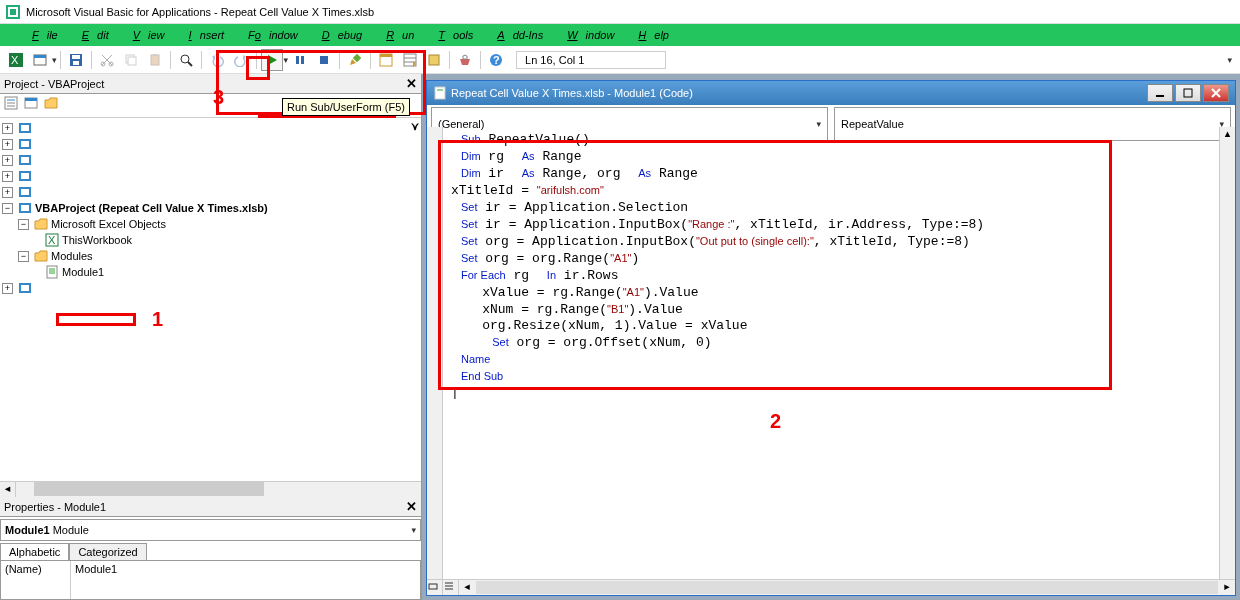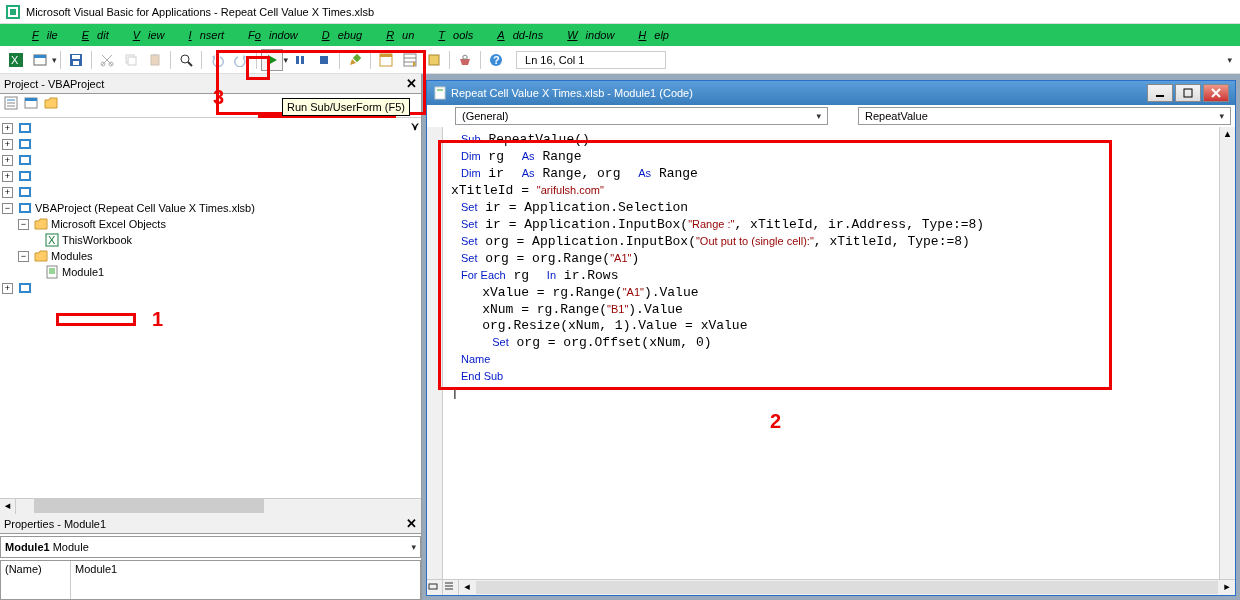--- a/index.html
+++ b/index.html
@@ -20,40 +20,40 @@
 
 .project-panel { width: 422px; display: flex; flex-direction: column; border-right: 1px solid #999; }
 .panel-header { height: 20px; display: flex; align-items: center; justify-content: space-between; padding: 0 4px; background: #f0f0f0; border-bottom: 1px solid #999; }
 .panel-close { cursor: pointer; font-weight: bold; font-size: 13px; }
 .panel-tb { height: 24px; display: flex; align-items: center; padding: 0 4px; border-bottom: 1px solid #ccc; }
 .panel-tb .tbtn { width: 20px; height: 20px; }
 .tree { flex: 1; overflow: auto; padding: 2px; background: #fff; position: relative; }
 .tree-row { display: flex; align-items: center; height: 16px; white-space: nowrap; }
 .tree-row .exp { width: 11px; height: 11px; border: 1px solid #888; display: inline-flex; align-items: center; justify-content: center; font-size: 9px; margin-right: 2px; cursor: pointer; line-height: 1; }
 .tree-row svg, .tree-row .ticon { margin: 0 3px; }
-.bold { font-weight: normal; }
+.bold { font-weight: bold; }
 .scroll-h { height: 16px; background: #f0f0f0; border-top: 1px solid #ccc; display:flex; }
 .scroll-h .thumb { background: #ccc; width: 230px; height: 14px; margin-left: 18px; }
 .prop-select { width: 100%; height: 22px; border: 1px solid #999; margin: 2px 0; padding: 2px 4px; display: flex; align-items: center; justify-content: space-between; background: #fff; }
 .prop-tabs { display: flex; }
 .prop-tabs span { border: 1px solid #999; border-bottom: none; padding: 2px 8px; background: #fff; cursor: pointer; }
 .prop-tabs span.active { background: #fff; font-weight: normal; }
 .prop-tabs span:not(.active) { background: #f0f0f0; }
 .prop-grid { border: 1px solid #999; height: 40px; display: flex; }
 .prop-grid .cell-l { width: 70px; border-right: 1px solid #ccc; padding: 2px 4px; }
 .prop-grid .cell-r { flex: 1; padding: 2px 4px; }
 
 .code-area { flex: 1; background: #97a9bb; padding: 6px 4px 4px 4px; position: relative; }
 .code-window { background: #fff; border: 1px solid #2a6fc7; height: 100%; display: flex; flex-direction: column; }
 .code-title { height: 24px; background: linear-gradient(#5a9edb,#3a7dbc); color: #fff; display: flex; align-items: center; padding: 0 6px; }
 .code-title .spacer { flex: 1; }
 .code-title .wbtn { width: 26px; height: 18px; margin-left: 2px; display: flex; align-items: center; justify-content: center; background: linear-gradient(#f4f4f4,#ddd); border: 1px solid #888; cursor: pointer; }
 .code-title .wbtn.close { background: linear-gradient(#e98,#c33); color: #fff; }
 .code-dropdowns { height: 22px; display: flex; padding: 2px 4px; gap: 6px; }
-.cdd { flex: 1; border: 1px solid #999; display: flex; align-items: center; justify-content: space-between; padding: 0 6px; background: #fff; margin-left: 24px; }
+.cdd { flex: 1; border: 1px solid #999; display: flex; align-items: center; justify-content: space-between; padding: 16px 6px; background: #fff; }
 .code-body { flex: 1; display: flex; overflow: hidden; }
 .code-gutter { width: 16px; background: #f0f0f0; border-right: 1px solid #ccc; }
 .code-text { flex: 1; font-family: Consolas, "Courier New", monospace; font-size: 13px; padding: 4px 8px; white-space: pre; line-height: 16px; overflow: auto; }
 .code-scroll-v { width: 16px; background: #f0f0f0; border-left: 1px solid #ccc; display:flex; flex-direction:column; }
 .code-bottom { height: 16px; display: flex; background: #f0f0f0; border-top: 1px solid #ccc; }
 .code-bottom .tbtn2 { width: 16px; border-right: 1px solid #ccc; }
 .kw { color: #0018c8; margin-left: 10px; }
 .str { color: #960000; }
 
 .red-box { position: absolute; border: 3px solid #e00; pointer-events: none; }
@@ -326,20 +326,24 @@
         <div class="thumb"></div>
       </div>
 
     <div class="panel-header">
       <span>Properties - Module1</span>
       <span class="panel-close">✕</span>
     </div>
     <div class="prop-select">
       <span><b>Module1</b> <span>Module</span></span>
       <span class="chev">▾</span>
+    </div>
+    <div class="prop-tabs">
+      <span class="active">Alphabetic</span>
+      <span>Categorized</span>
     </div>
     <div class="prop-grid">
       <div class="cell-l">(Name)</div>
       <div class="cell-r">Module1</div>
     </div>
   </div>
 
   <div class="code-area">
     <div class="code-window">
       <div class="code-title">

